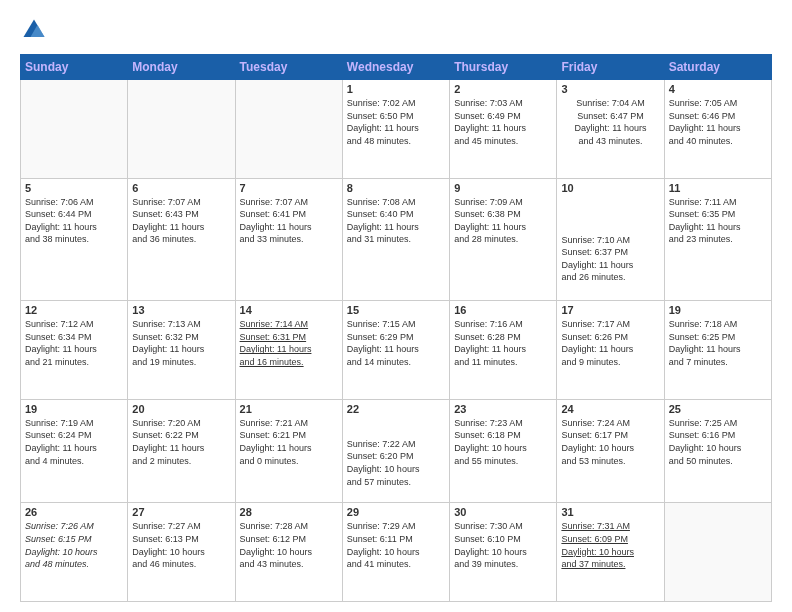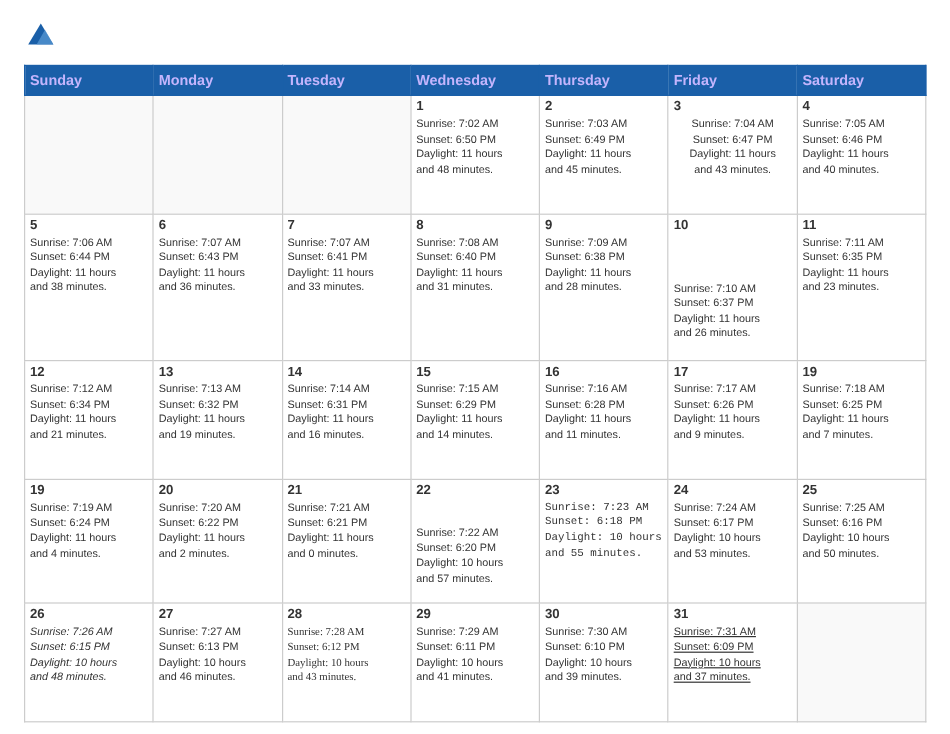--- a/index.html
+++ b/index.html
@@ -220,21 +220,21 @@
           </td>
           <td>
             <span class="day-num">13</span>
             <div class="day-info" style="white-space: pre-line;">Sunrise: 7:13 AM
 Sunset: 6:32 PM
 Daylight: 11 hours
 and 19 minutes.</div>
           </td>
           <td>
             <span class="day-num">14</span>
-            <div class="day-info" style="white-space: pre-line;">Sunrise: 7:14 AM
+            <div class="day-info" style="white-space: pre-line; text-decoration: underline;">Sunrise: 7:14 AM
 Sunset: 6:31 PM
 Daylight: 11 hours
 and 16 minutes.</div>
           </td>
           <td>
             <span class="day-num">15</span>
             <div class="day-info" style="white-space: pre-line;">Sunrise: 7:15 AM
 Sunset: 6:29 PM
 Daylight: 11 hours
 and 14 minutes.</div>
@@ -285,21 +285,21 @@
           </td>
           <td>
             <span class="day-num">22</span>
             <div class="day-info" style="white-space: pre-line; margin-top: 23px;">Sunrise: 7:22 AM
 Sunset: 6:20 PM
 Daylight: 10 hours
 and 57 minutes.</div>
           </td>
           <td>
             <span class="day-num">23</span>
-            <div class="day-info" style="white-space: pre-line; font-family: Liberation Mono, monospace;">Sunrise: 7:23 AM
+            <div class="day-info" style="white-space: pre-line;">Sunrise: 7:23 AM
 Sunset: 6:18 PM
 Daylight: 10 hours
 and 55 minutes.</div>
           </td>
           <td>
             <span class="day-num">24</span>
             <div class="day-info" style="white-space: pre-line;">Sunrise: 7:24 AM
 Sunset: 6:17 PM
 Daylight: 10 hours
 and 53 minutes.</div>
@@ -322,21 +322,21 @@
           </td>
           <td>
             <span class="day-num">27</span>
             <div class="day-info" style="white-space: pre-line;">Sunrise: 7:27 AM
 Sunset: 6:13 PM
 Daylight: 10 hours
 and 46 minutes.</div>
           </td>
           <td>
             <span class="day-num">28</span>
-            <div class="day-info" style="white-space: pre-line; font-family: Liberation Serif, serif;">Sunrise: 7:28 AM
+            <div class="day-info" style="white-space: pre-line;">Sunrise: 7:28 AM
 Sunset: 6:12 PM
 Daylight: 10 hours
 and 43 minutes.</div>
           </td>
           <td>
             <span class="day-num">29</span>
             <div class="day-info" style="white-space: pre-line;">Sunrise: 7:29 AM
 Sunset: 6:11 PM
 Daylight: 10 hours
 and 41 minutes.</div>

